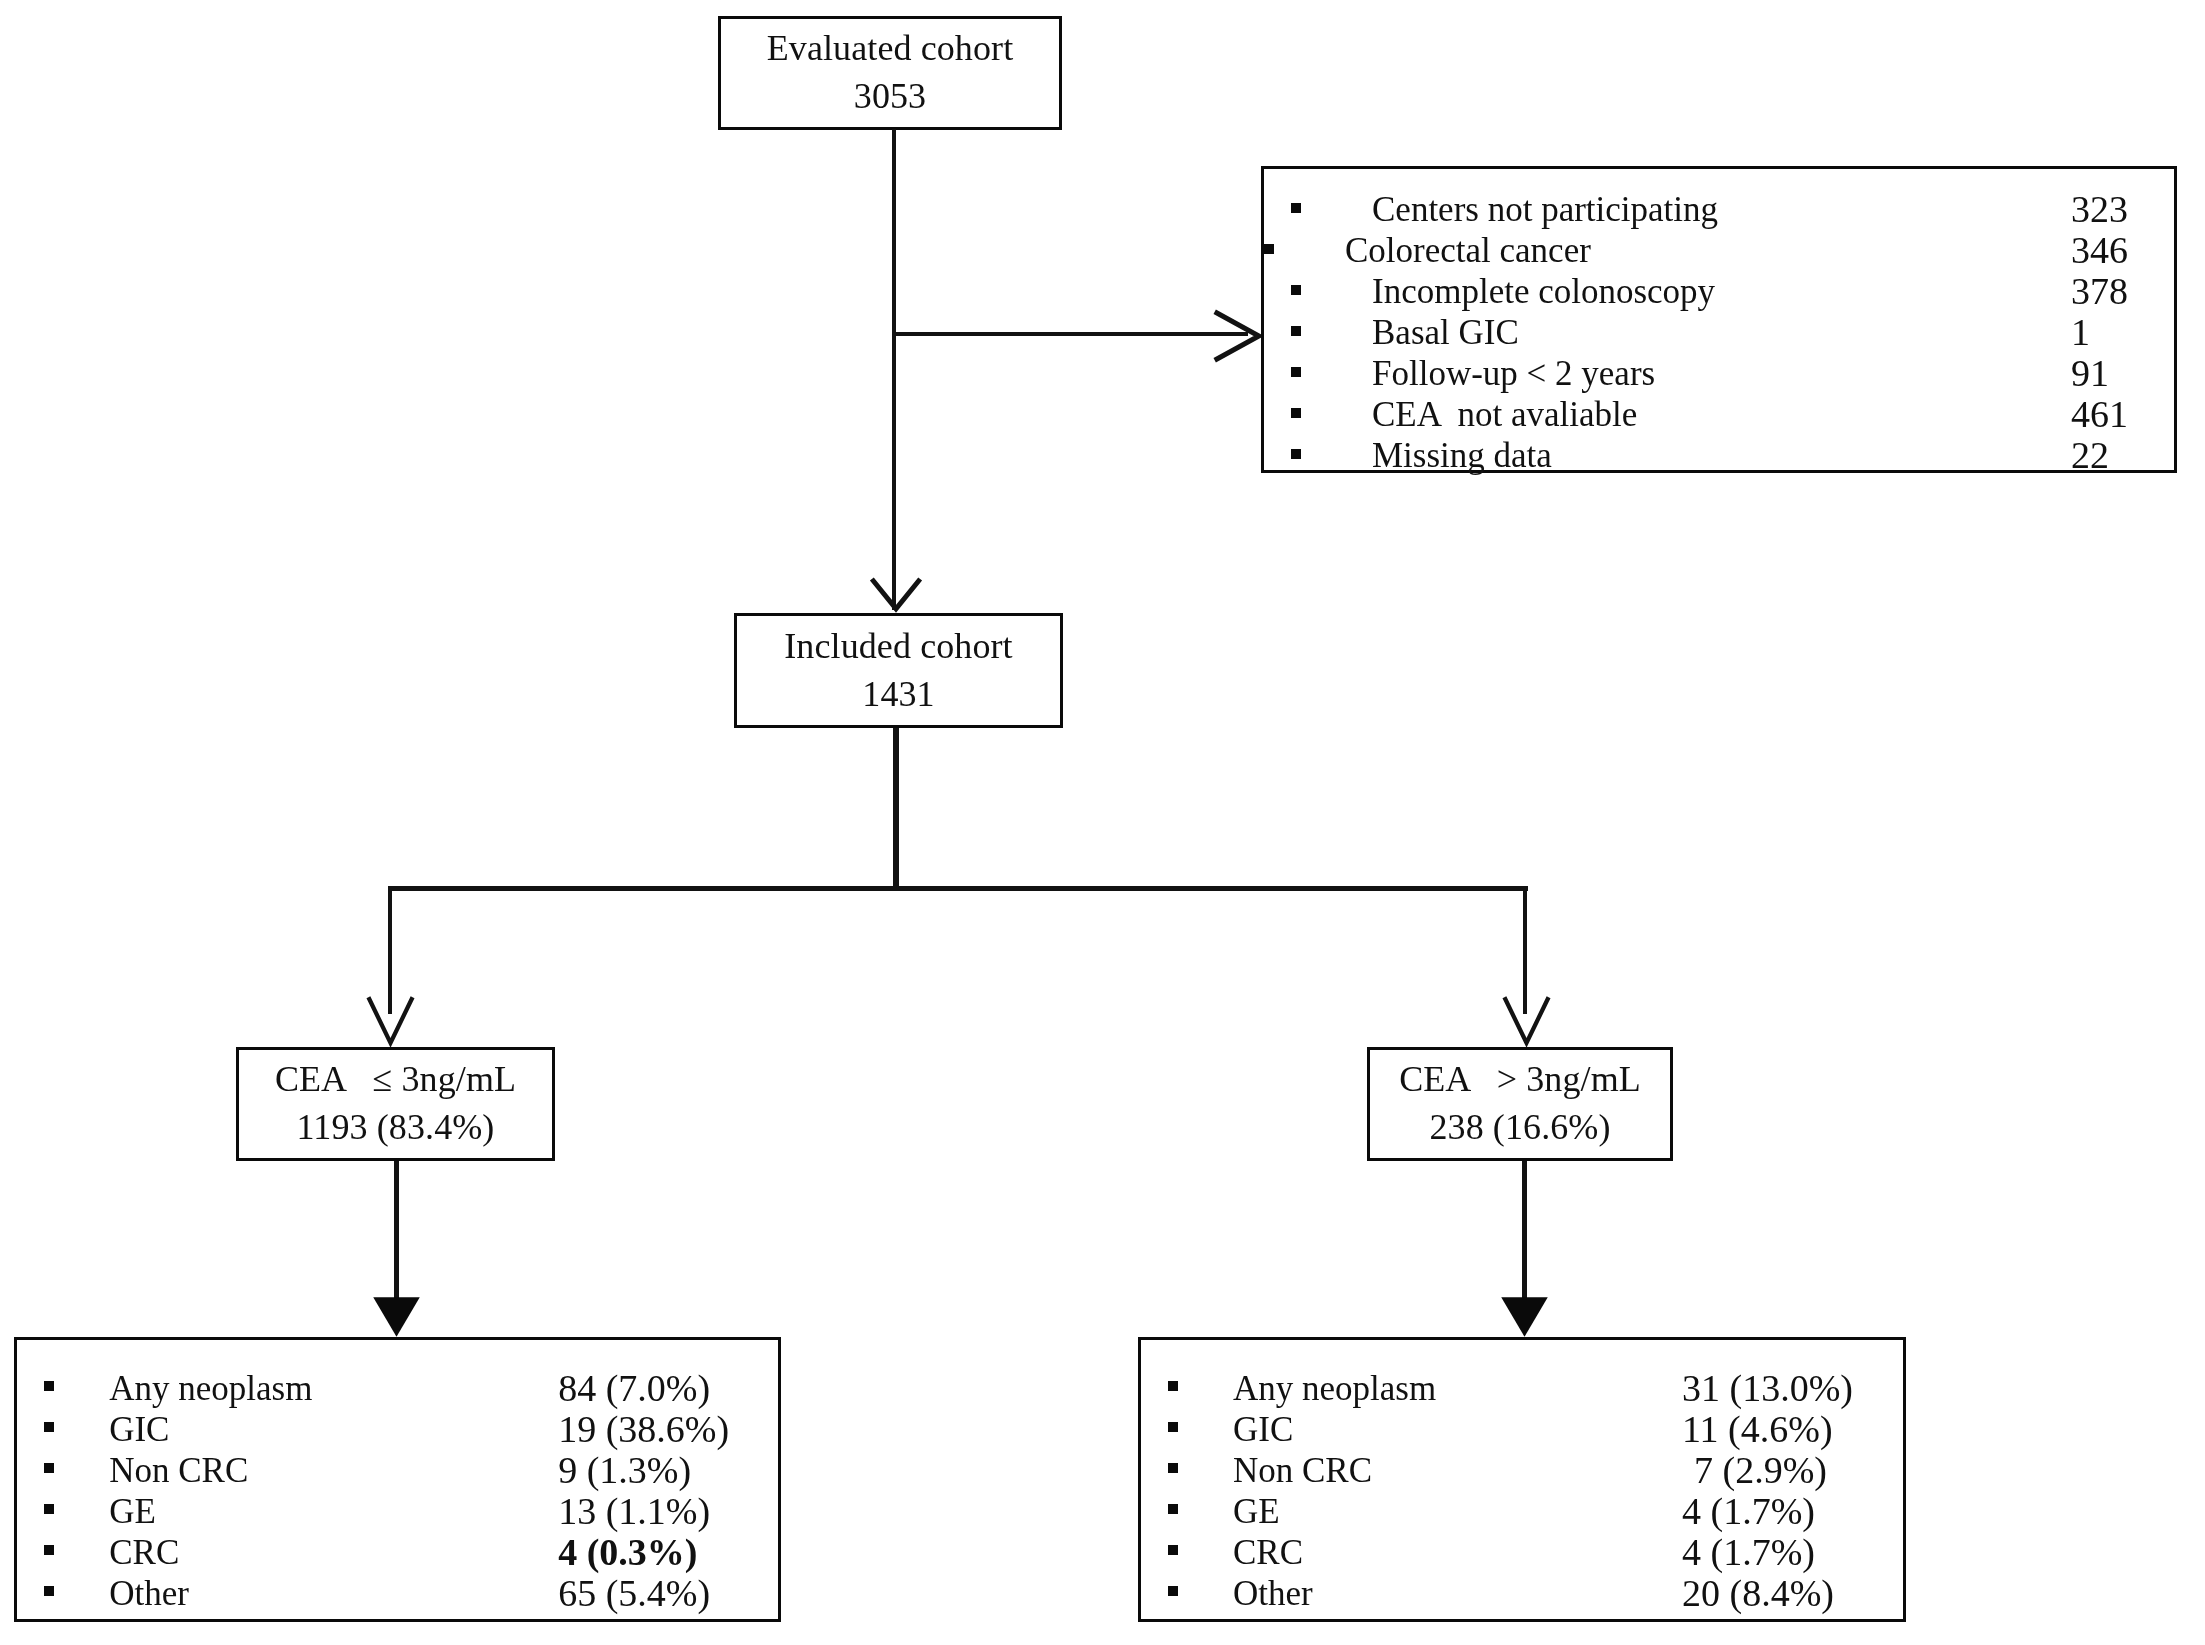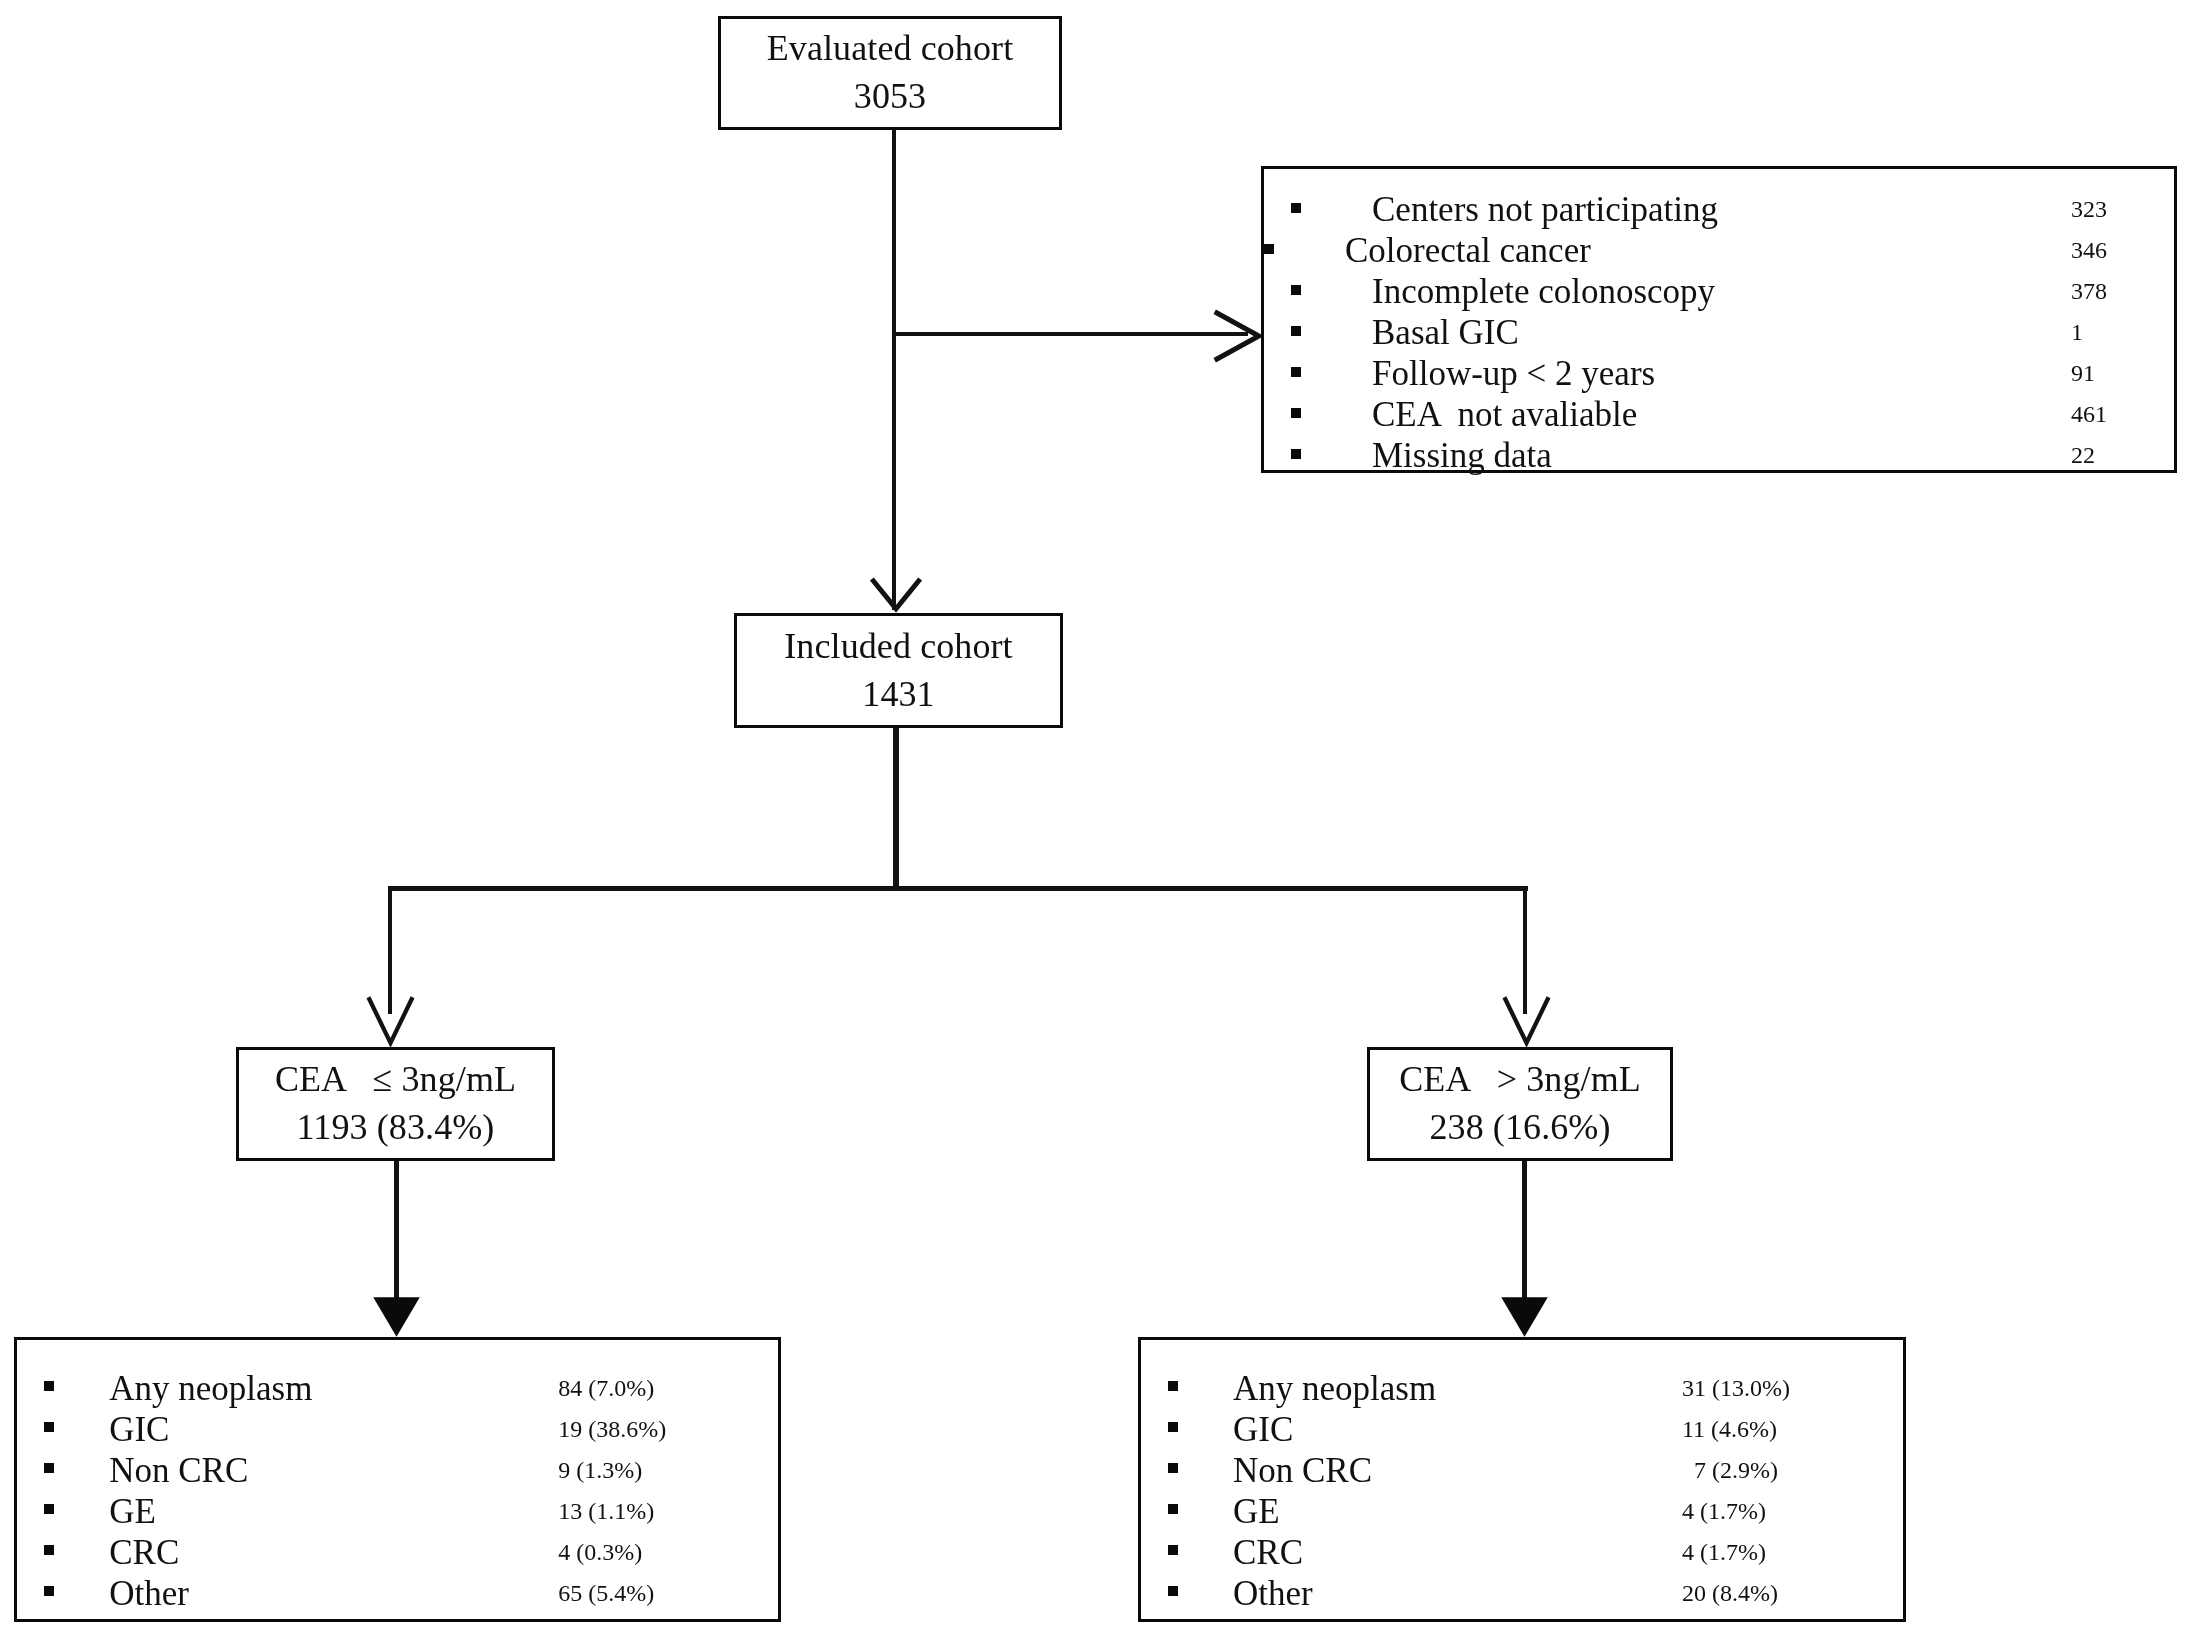--- a/index.html
+++ b/index.html
@@ -51,21 +51,21 @@
     flex: 0 0 auto;
     position: relative;
     top: -8.5px;
   }
   .row-label {
     font-size: 35px;
     line-height: 39px;
     white-space: pre;
   }
   .row-value {
-    font-size: 24px;
+    font-size: 38px;
     line-height: 39px;
     white-space: pre;
     position: absolute;
   }
   
   .vline {
     position: absolute;
     background: #121212;
   }
   .hline {
@@ -195,21 +195,21 @@
           <span class="row-value" style="left: 541px;">9 (1.3%)</span>
         </div>
         <div class="list-row" style="height: 41px; padding-left: 27px;">
           <span class="bullet"></span>
           <span class="row-label" style="margin-left: 55px;">GE</span>
           <span class="row-value" style="left: 541px;">13 (1.1%)</span>
         </div>
         <div class="list-row" style="height: 41px; padding-left: 27px;">
           <span class="bullet"></span>
           <span class="row-label" style="margin-left: 55px;">CRC</span>
-          <span class="row-value" style="left: 541px;">4 (0.3%)</span>
+          <span class="row-value" style="left: 541px; font-weight: bold;">4 (0.3%)</span>
         </div>
         <div class="list-row" style="height: 41px; padding-left: 27px;">
           <span class="bullet"></span>
           <span class="row-label" style="margin-left: 55px;">Other</span>
           <span class="row-value" style="left: 541px;">65 (5.4%)</span>
         </div>
       </div>
   </div>
 
   <div class="node list-node" style="left:1138px; top:1337px; width:768px; height:285px;">

